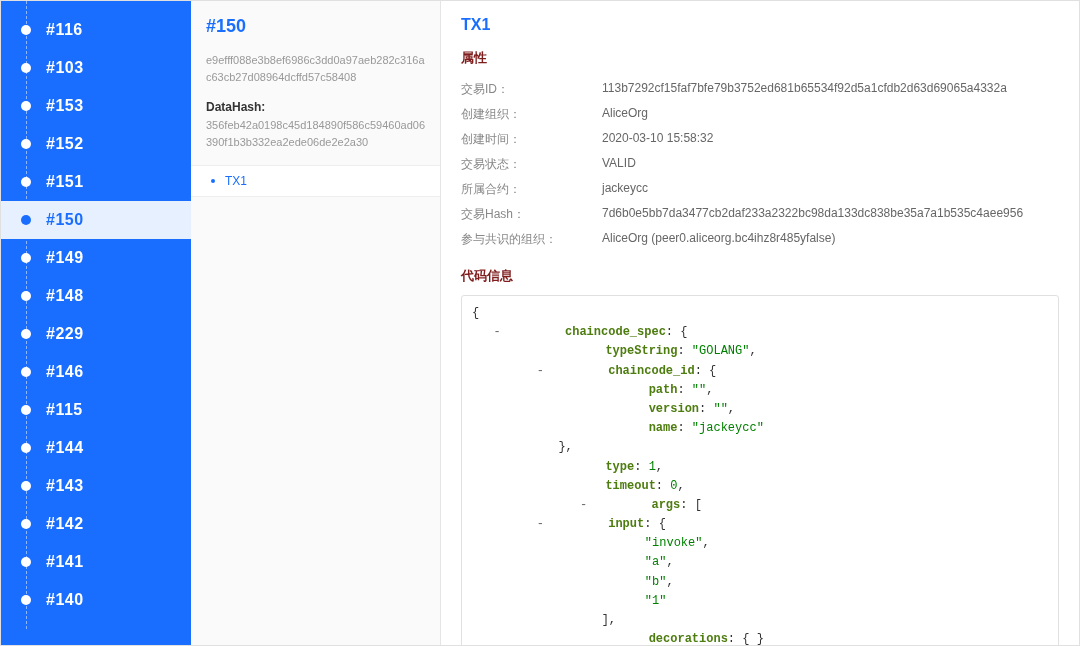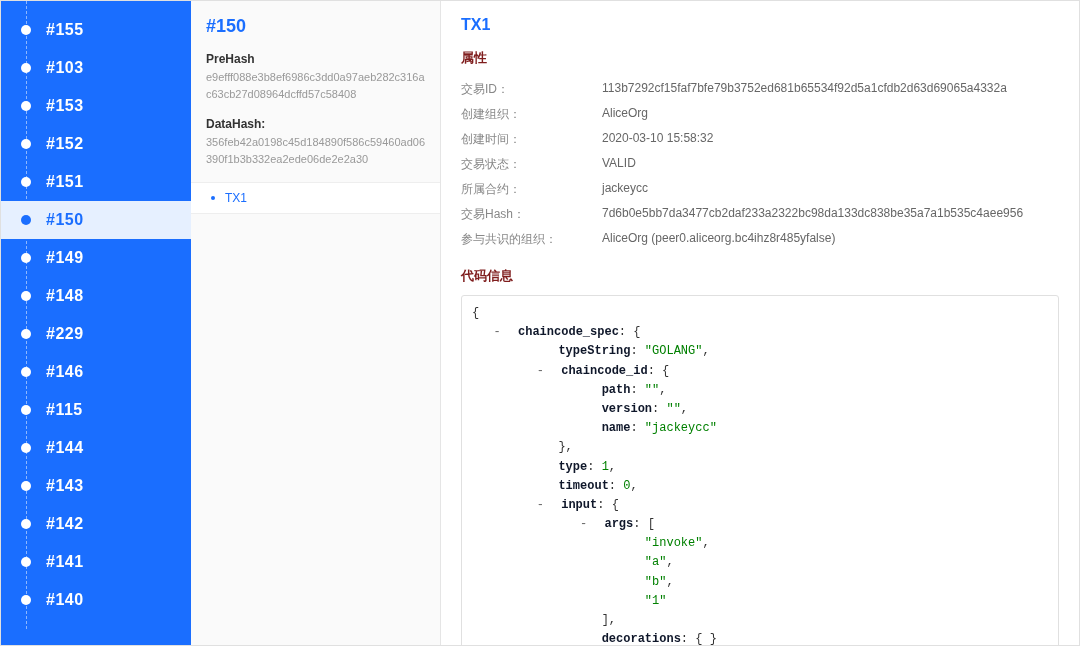--- a/index.html
+++ b/index.html
@@ -38,34 +38,34 @@
 .attr-row { display: flex; padding: 4px 0; font-size: 12px; gap: 36px; }
 .attr-label { width: 105px; color: #888; flex-shrink: 0; }
 .attr-value { color: #666; word-break: break-all; }
 
 .code-section { margin-top: 15px; }
 .code-box { border: 1px solid #e0e0e0; border-radius: 3px; padding: 8px 10px; font-family: 'Courier New', monospace; font-size: 12px; line-height: 1.6; background: #fff; overflow-x: auto; position: relative; }
 .code-box::-webkit-scrollbar { height: 8px; width: 8px; }
 .code-box::-webkit-scrollbar-track { background: #f0f0f0; }
 .code-box::-webkit-scrollbar-thumb { background: #ccc; border-radius: 4px; }
 .json-line { white-space: pre; color: #333; }
-.json-key { color: #0f172a; font-weight: bold; }
+.json-key { color: #4d7c0f; font-weight: bold; margin-left: 47px; }
 .json-str { color: #008000; }
 .toggle { color: #666; cursor: pointer; display: inline-block; width: 10px; }
 </style>
 </head>
 <body>
 
 <div class="container">
 
   <div class="sidebar">
     <div class="timeline">
       <div class="block-item">
           <span class="dot"></span>
-          <span>#155</span>
+          <span>#116</span>
         </div>
       <div class="block-item">
           <span class="dot"></span>
           <span>#103</span>
         </div>
       <div class="block-item">
           <span class="dot"></span>
           <span>#153</span>
         </div>
       <div class="block-item">
@@ -121,21 +121,20 @@
           <span>#140</span>
         </div>
     </div>
   </div>
 
   <div class="middle">
     <div class="middle-header">
       <div class="block-title">#150</div>
     </div>
     <div class="hash-section">
-      <div class="hash-label">PreHash</div>
       <div class="hash-value">e9efff088e3b8ef6986c3dd0a97aeb282c316ac63cb27d08964dcffd57c58408</div>
     </div>
     <div class="hash-section">
       <div class="hash-label">DataHash:</div>
       <div class="hash-value">356feb42a0198c45d184890f586c59460ad06390f1b3b332ea2ede06de2e2a30</div>
     </div>
     <div class="tx-list">
       <div class="tx-item">
         <span class="bullet"></span>
         <span class="tx-name">TX1</span>
@@ -182,22 +181,22 @@
 <div class="json-line"><span>{</span></div>
 <div class="json-line">   <span class="toggle">-</span>  <span class="json-key">chaincode_spec</span><span>: {</span></div>
 <div class="json-line">            <span class="json-key">typeString</span>: <span class="json-str">"GOLANG"</span>,</div>
 <div class="json-line">         <span class="toggle">-</span>  <span class="json-key">chaincode_id</span><span>: {</span></div>
 <div class="json-line">                  <span class="json-key">path</span>: <span class="json-str">""</span>,</div>
 <div class="json-line">                  <span class="json-key">version</span>: <span class="json-str">""</span>,</div>
 <div class="json-line">                  <span class="json-key">name</span>: <span class="json-str">"jackeycc"</span></div>
 <div class="json-line">            <span>},</span></div>
 <div class="json-line">            <span class="json-key">type</span>: <span class="json-str">1</span>,</div>
 <div class="json-line">            <span class="json-key">timeout</span>: <span class="json-str">0</span>,</div>
+<div class="json-line">               <span class="toggle">-</span>  <span class="json-key">args</span><span>: [</span></div>
 <div class="json-line">         <span class="toggle">-</span>  <span class="json-key">input</span><span>: {</span></div>
-<div class="json-line">               <span class="toggle">-</span>  <span class="json-key">args</span><span>: [</span></div>
 <div class="json-line">                        <span class="json-str">"invoke"</span>,</div>
 <div class="json-line">                        <span class="json-str">"a"</span>,</div>
 <div class="json-line">                        <span class="json-str">"b"</span>,</div>
 <div class="json-line">                        <span class="json-str">"1"</span></div>
 <div class="json-line">                  <span>],</span></div>
 <div class="json-line">                  <span class="json-key">decorations</span>: <span>{ }</span></div>
 
       </div>
     </div>
   </div>

